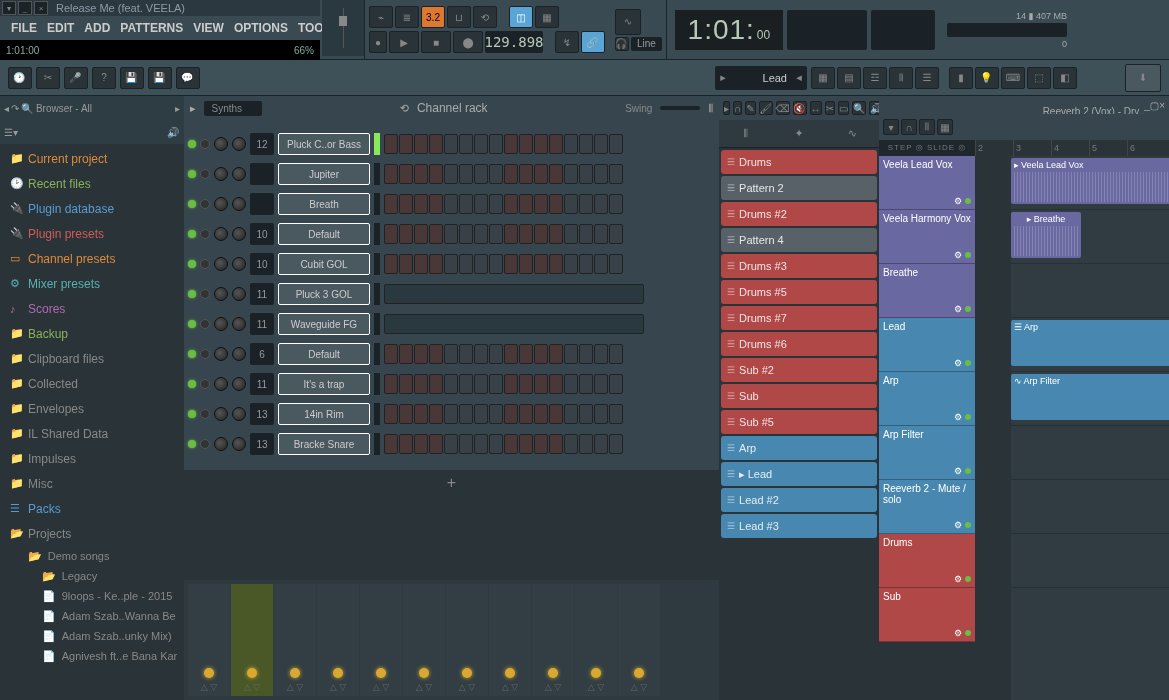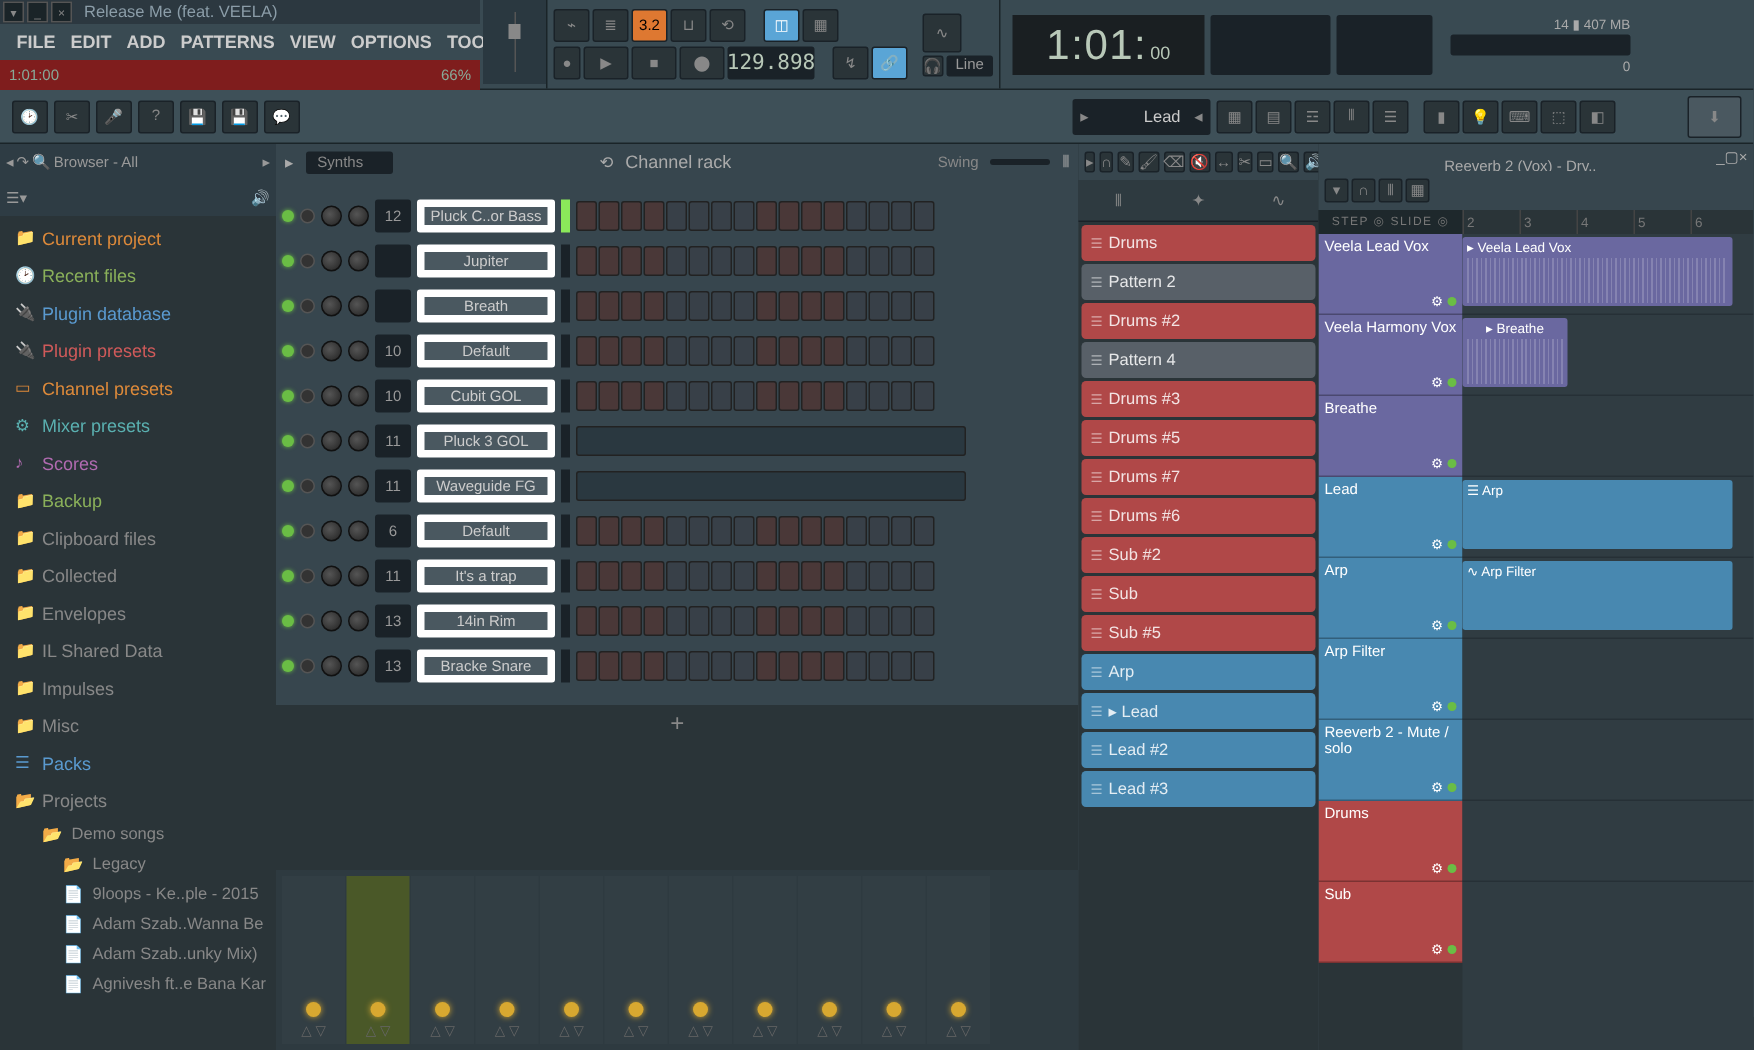--- a/index.html
+++ b/index.html
@@ -6,32 +6,32 @@
 body { background: #3a4a52; width: 1169px; height: 700px; overflow: hidden; color: #aaa; font-size: 11px; user-select: none; }
 
 
 .topbar { height: 60px; background: #394a52; display: flex; border-bottom: 1px solid #1a2428; }
 .topbar-left { width: 320px; }
 .title-row { height: 16px; background: #2c3840; display: flex; align-items: center; gap: 2px; padding-left: 2px; }
 .title-row .icon-btn { width: 14px; height: 14px; background: #1a2428; border: 1px solid #555; display: flex; align-items: center; justify-content: center; font-size: 8px; color: #888; }
 .title-text { color: #8b9da8; font-size: 11px; padding-left: 6px; }
 .menu-row { height: 24px; display: flex; align-items: center; gap: 0; padding: 0 6px; }
 .menu-row span { color: #ccc; font-size: 12px; font-weight: bold; padding: 2px 5px; cursor: pointer; }
-.info-row { height: 20px; background: #7f1d1d; display: flex; align-items: center; justify-content: space-between; padding: 0 6px; font-size: 10px; color: #8a9; }
+.info-row { height: 20px; background: #000000; display: flex; align-items: center; justify-content: space-between; padding: 0 6px; font-size: 10px; color: #8a9; }
 .master-vol { width: 42px; height: 56px; background: #2a3840; margin-left: 2px; display: flex; flex-direction: column; align-items: center; justify-content: center; gap: 2px; }
 .master-vol .vline { width: 1px; height: 40px; background: #555; position: relative; }
 .master-vol .knob { width: 8px; height: 10px; background: #888; position: absolute; left: -4px; top: 8px; }
 
 .transport-section { display: flex; align-items: center; padding: 4px; gap: 4px; border-left: 1px solid #1a2428; }
 .tool-row { display: flex; gap: 2px; }
 .sq-btn { width: 24px; height: 22px; background: #2a3438; border: 1px solid #1a2228; border-radius: 2px; display: flex; align-items: center; justify-content: center; color: #888; font-size: 10px; cursor: pointer; }
 .sq-btn.active { background: #de7831; color: #000; }
 .sq-btn.blue { background: #5aa5d6; color: #fff; }
 .tempo-box { width: 58px; height: 22px; background: #1a2228; color: #b8c8b8; font-family: monospace; font-size: 14px; display: flex; align-items: center; justify-content: center; border-radius: 2px; }
-.time-display { width: 128px; height: 40px; background: #1a1f22; color: #b8c8b8; font-family: monospace; display: flex; align-items: baseline; justify-content: center; padding-top: 4px; }
+.time-display { width: 108px; height: 40px; background: #1a1f22; color: #b8c8b8; font-family: monospace; display: flex; align-items: baseline; justify-content: center; padding-top: 4px; }
 .time-main { font-size: 28px; letter-spacing: 1px; }
 .time-sub { font-size: 12px; margin-left: 2px; text-align: right; }
 .meter-box { width: 80px; height: 40px; background: #1a2228; border-radius: 2px; }
 .cpu-row { font-size: 9px; color: #aaa; text-align: right; }
 .link-btn { background: #5aa5d6; }
 
 
 .toolbar2 { height: 36px; background: #3e5058; display: flex; align-items: center; padding: 4px 8px; gap: 4px; border-bottom: 1px solid #1a2428; }
 .pattern-sel { display: flex; align-items: center; background: #1a2228; height: 24px; border-radius: 2px; }
 .pattern-sel .arrow { width: 16px; color: #888; text-align: center; }
@@ -60,21 +60,21 @@
 .center { flex: 1; display: flex; flex-direction: column; background: #2a3438; }
 .cr-header { height: 24px; background: #37464e; display: flex; align-items: center; padding: 0 6px; gap: 8px; }
 .cr-dropdown { background: #1a2228; color: #888; padding: 2px 20px 2px 8px; font-size: 10px; border-radius: 2px; }
 .cr-title { color: #aaa; font-size: 12px; }
 .channel-list { padding: 10px 4px; background: #37464e; }
 .channel-row { height: 28px; display: flex; align-items: center; gap: 4px; margin-bottom: 2px; }
 .ch-led { width: 8px; height: 8px; background: #6abd45; border-radius: 50%; box-shadow: 0 0 3px #6abd45; }
 .ch-dot { width: 10px; height: 10px; border-radius: 50%; background: #333; border: 1px solid #555; }
 .ch-knob { width: 14px; height: 14px; border-radius: 50%; background: radial-gradient(circle at 40% 40%, #555, #222); border: 1px solid #111; }
 .ch-num { width: 24px; height: 22px; background: #1a2228; color: #999; font-size: 10px; display: flex; align-items: center; justify-content: center; border-radius: 2px; }
-.ch-name { width: 92px; height: 22px; background: #4a5860; color: #ccc; font-size: 10px; display: flex; align-items: center; justify-content: center; border-radius: 2px; border: 5px solid #ffffff; }
+.ch-name { width: 92px; height: 22px; background: #4a5860; color: #ccc; font-size: 10px; display: flex; align-items: center; justify-content: center; border-radius: 2px; border: 1px solid #ffffff; }
 .ch-sel { width: 6px; height: 22px; background: #1a2228; }
 .ch-sel.on { background: #8be85a; }
 .step-seq { display: flex; gap: 1px; }
 .step { width: 14px; height: 20px; background: #4a3838; border: 1px solid #222; border-radius: 2px; }
 .step.b { background: #384048; }
 .step.piano { background: #2a3840; }
 .add-ch { text-align: center; color: #888; font-size: 16px; padding: 4px; }
 
 .mixer-preview { height: 120px; background: #2e3a40; display: flex; padding: 4px; gap: 1px; margin-top: auto; }
 .mx-ch { width: 42px; background: #323e44; display: flex; flex-direction: column; align-items: center; justify-content: flex-end; padding: 4px 0; gap: 4px; }
@@ -87,26 +87,26 @@
 .pp-header { height: 24px; background: #37464e; display: flex; align-items: center; padding: 0 4px; gap: 3px; }
 .pp-tabs { height: 28px; display: flex; align-items: center; justify-content: space-around; background: #2e3a40; border-bottom: 1px solid #1a2228; }
 .pp-tab { width: 30px; height: 20px; display: flex; align-items: center; justify-content: center; color: #888; }
 .pp-list { flex: 1; overflow-y: auto; padding: 2px; }
 .pp-item { height: 24px; border-radius: 3px; display: flex; align-items: center; padding-left: 6px; color: rgba(255,255,255,0.85); font-size: 11px; margin-bottom: 2px; cursor: pointer; }
 .pp-item .grip { margin-right: 4px; opacity: 0.6; font-size: 9px; }
 
 
 .playlist { width: 290px; background: #2a3438; display: flex; flex-direction: column; }
 .pl-header { height: 18px; background: #37464e; display: flex; align-items: center; padding: 0 4px; font-size: 10px; color: #aaa; }
-.pl-title { flex: 1; text-align: center; margin-top: 12px; }
+.pl-title { flex: 1; text-align: right; margin-top: 12px; }
 .pl-tools { height: 26px; background: #37464e; display: flex; align-items: center; gap: 2px; padding: 0 4px; }
 .pl-ruler { height: 16px; background: #2a3438; display: flex; font-size: 9px; color: #777; }
 .pl-ruler .mode { width: 96px; background: #1e282c; text-align: center; font-size: 8px; line-height: 16px; letter-spacing: 1px; }
 .pl-ruler .tick { width: 38px; border-left: 1px solid #444; padding-left: 2px; line-height: 16px; }
-.pl-body { flex: 1; display: flex; overflow: hidden; }
+.pl-body { flex: 1; display: flex; overflow: hidden; gap: 36px; }
 .track-headers { width: 96px; }
 .track-header { height: 54px; padding: 3px 4px; font-size: 10px; color: #fff; display: flex; flex-direction: column; justify-content: space-between; border-bottom: 1px solid rgba(0,0,0,0.3); }
 .track-header .bot { display: flex; justify-content: flex-end; gap: 3px; font-size: 9px; align-items: center; }
 .track-header .led { width: 6px; height: 6px; background: #6abd45; border-radius: 50%; }
 .track-content { flex: 1; background: #303c42; position: relative; }
 .track-lane { height: 54px; border-bottom: 1px solid #263036; position: relative; }
 .clip { position: absolute; top: 2px; height: 46px; border-radius: 2px; padding: 2px 3px; font-size: 9px; color: #fff; overflow: hidden; }
 .clip .wave { height: 30px; background: repeating-linear-gradient(90deg, rgba(255,255,255,0.3) 0 1px, transparent 1px 3px); margin-top: 2px; opacity: 0.6; }
 
 ::-webkit-scrollbar { width: 10px; height: 10px; }

